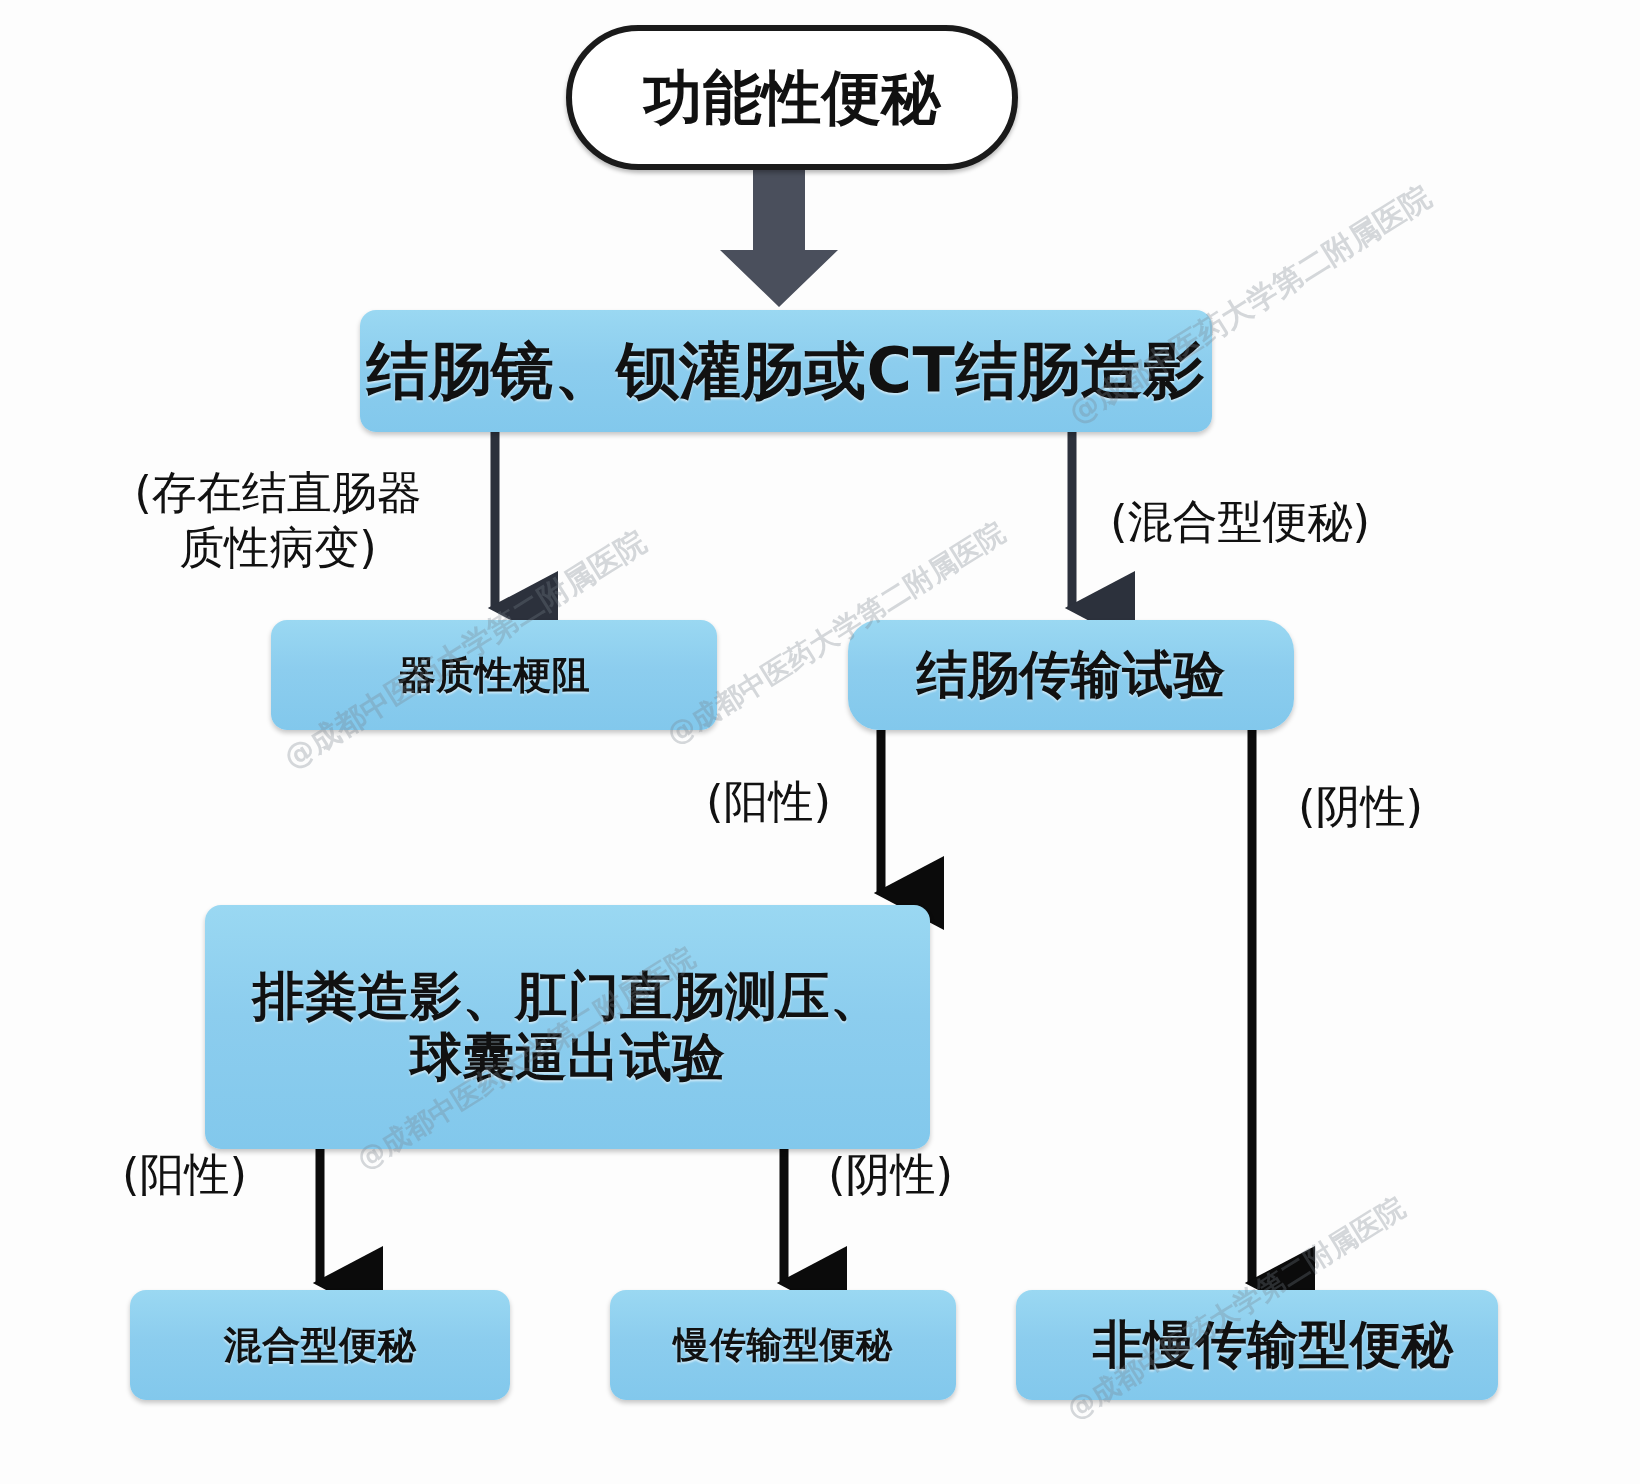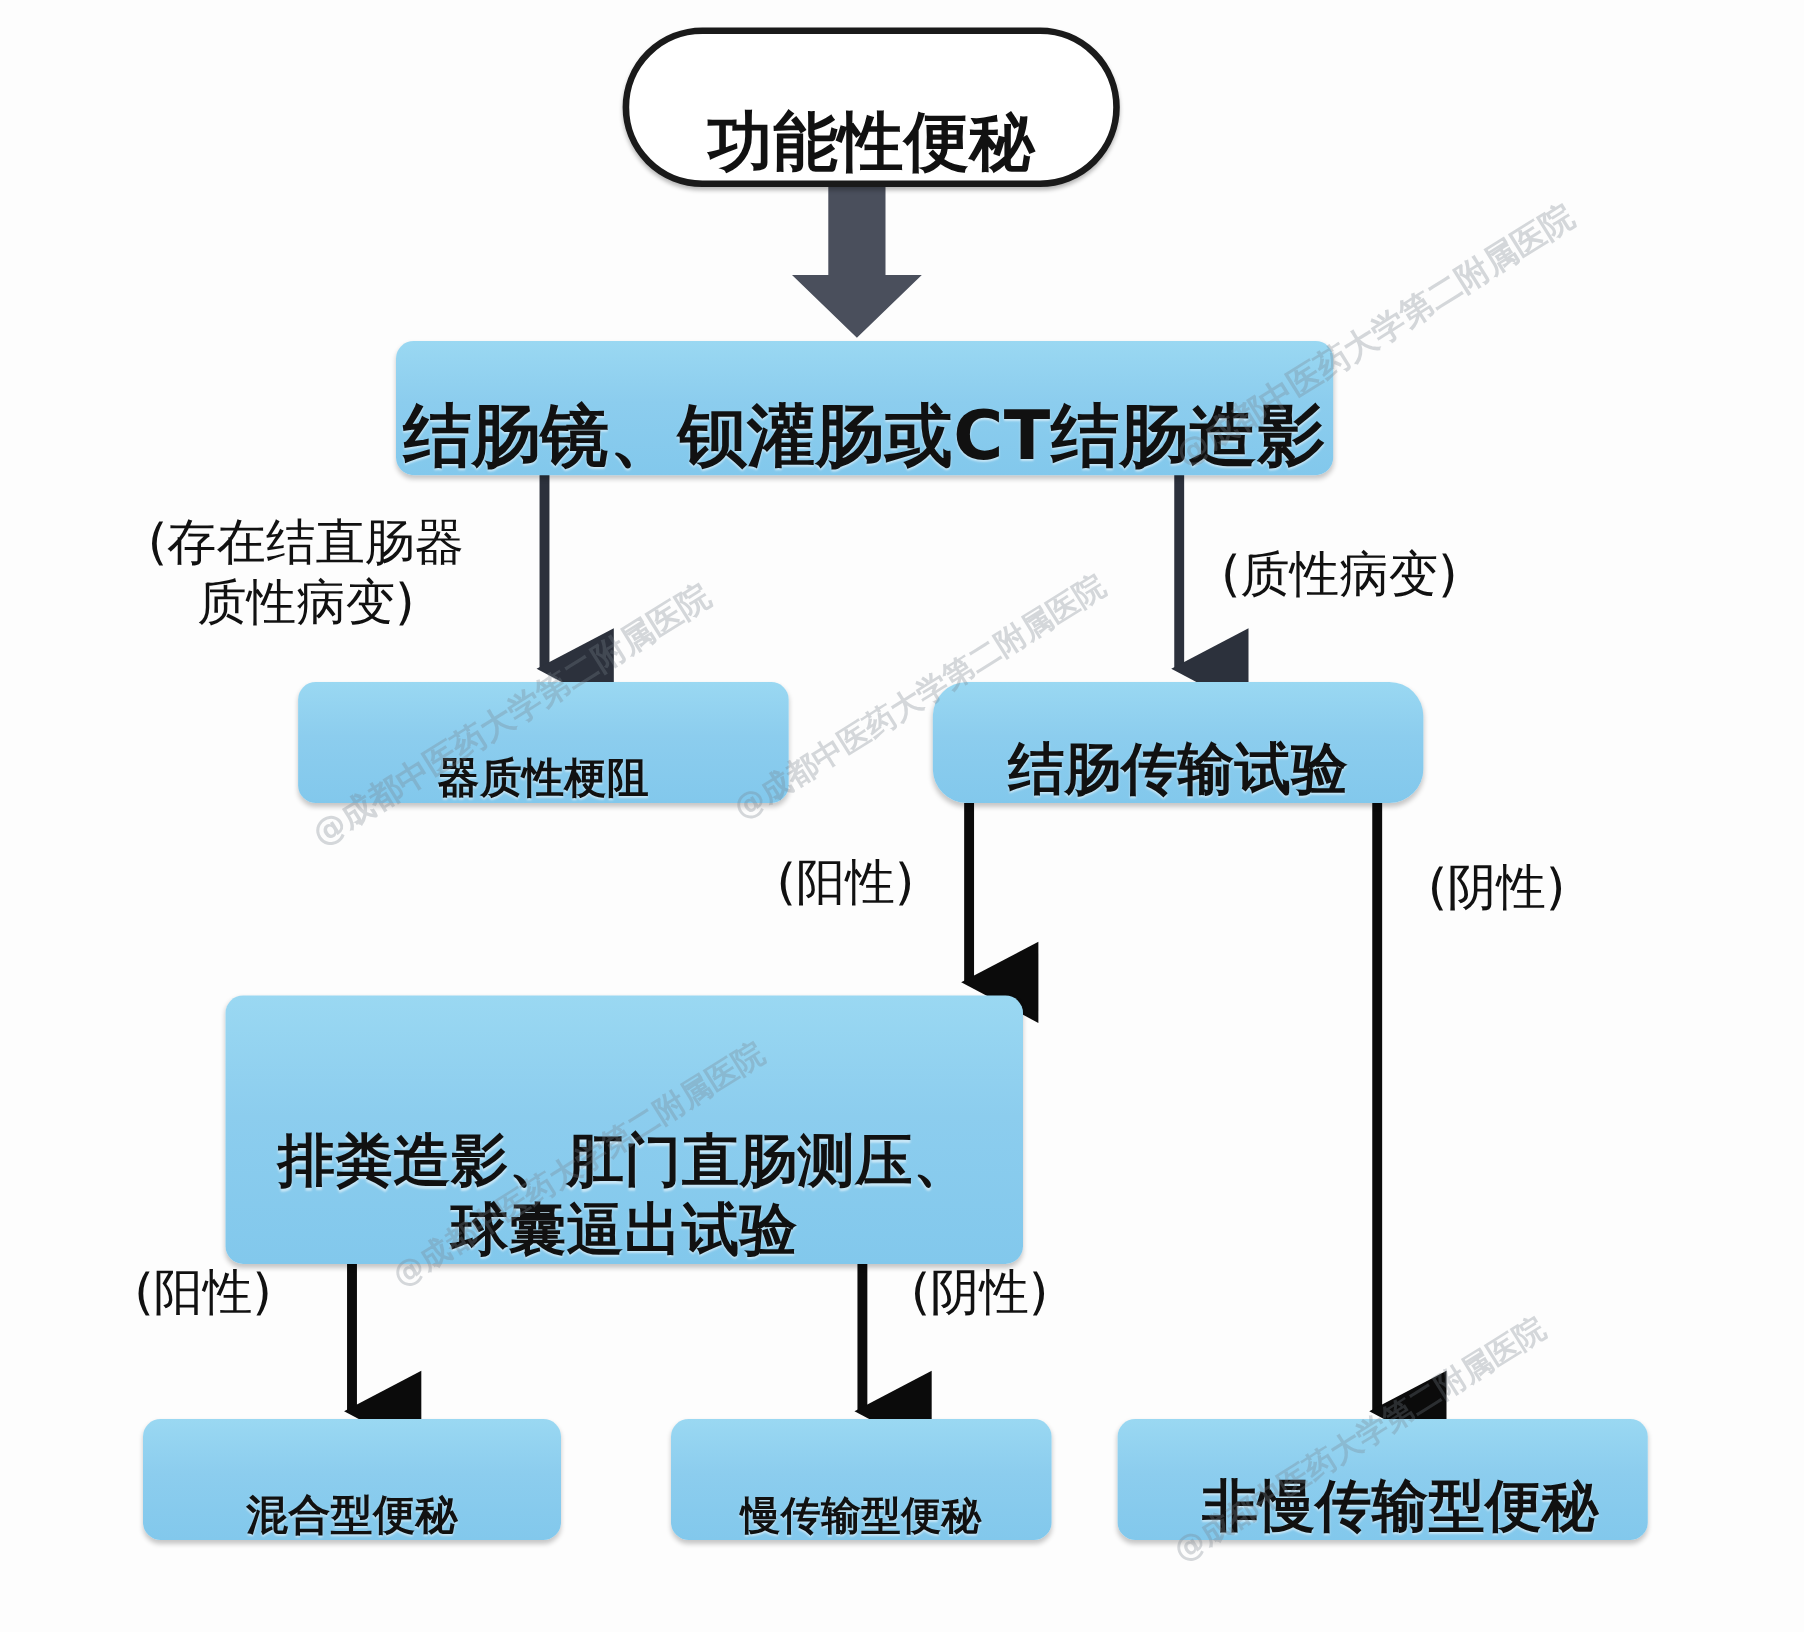--- a/index.html
+++ b/index.html
@@ -15,21 +15,21 @@
     width: 1640px;
     height: 1484px;
     background: #fdfdfd;
     overflow: hidden;
   }
   
   .node {
     position: absolute;
     box-sizing: border-box;
     display: flex;
-    align-items: flex-end;
+    align-items: center;
     justify-content: center;
     text-align: center;
     color: #111111;
     font-weight: 600;
     line-height: 1.18;
     letter-spacing: 0.5px;
     z-index: 3;
   }
   .node-root {
     background: #ffffff;
@@ -160,21 +160,21 @@
     <span class="txt">慢传输型便秘</span>
   </div>
 
   <div class="node node-blue" style="left:1016px; top:1290px; width:482px; height:110px; font-size:51px;padding-left:32px;">
     <span class="txt">非慢传输型便秘</span>
   </div>
 
   <div class="elabel" style="left: 78px; top: 466px; width: 400px; text-align: center; white-space: pre-line;">(存在结直肠器
 质性病变)</div>
 
-  <div class="elabel" style="left:1110px; top:495px;">(质性病变)</div>
+  <div class="elabel" style="left:1110px; top:495px;">(混合型便秘)</div>
 
   <div class="elabel" style="left:706px; top:775px;">(阳性)</div>
 
   <div class="elabel" style="left:1298px; top:780px;">(阴性)</div>
 
   <div class="elabel" style="left:122px; top:1148px;">(阳性)</div>
 
   <div class="elabel" style="left:828px; top:1148px;">(阴性)</div>
 
 </div>

